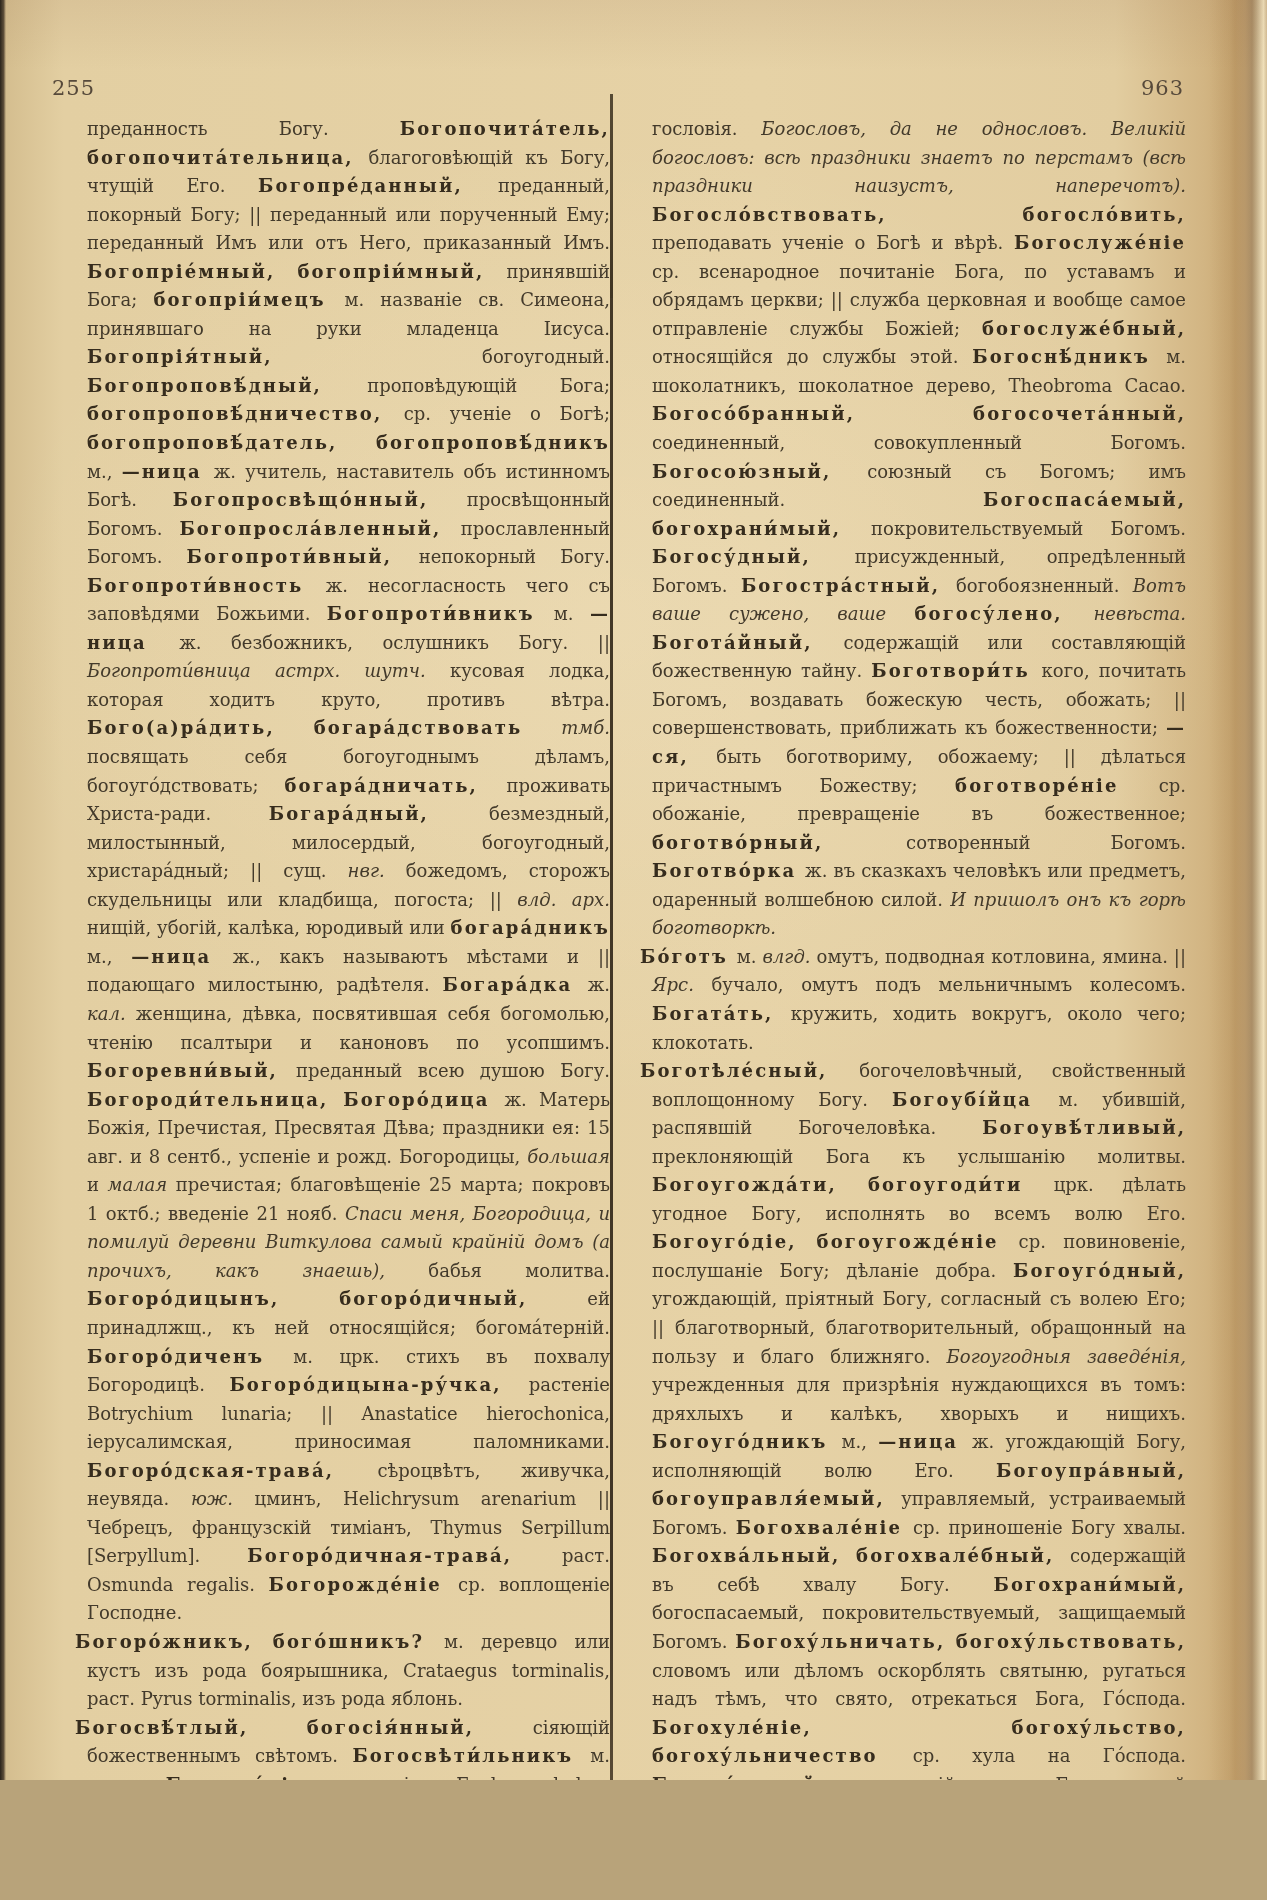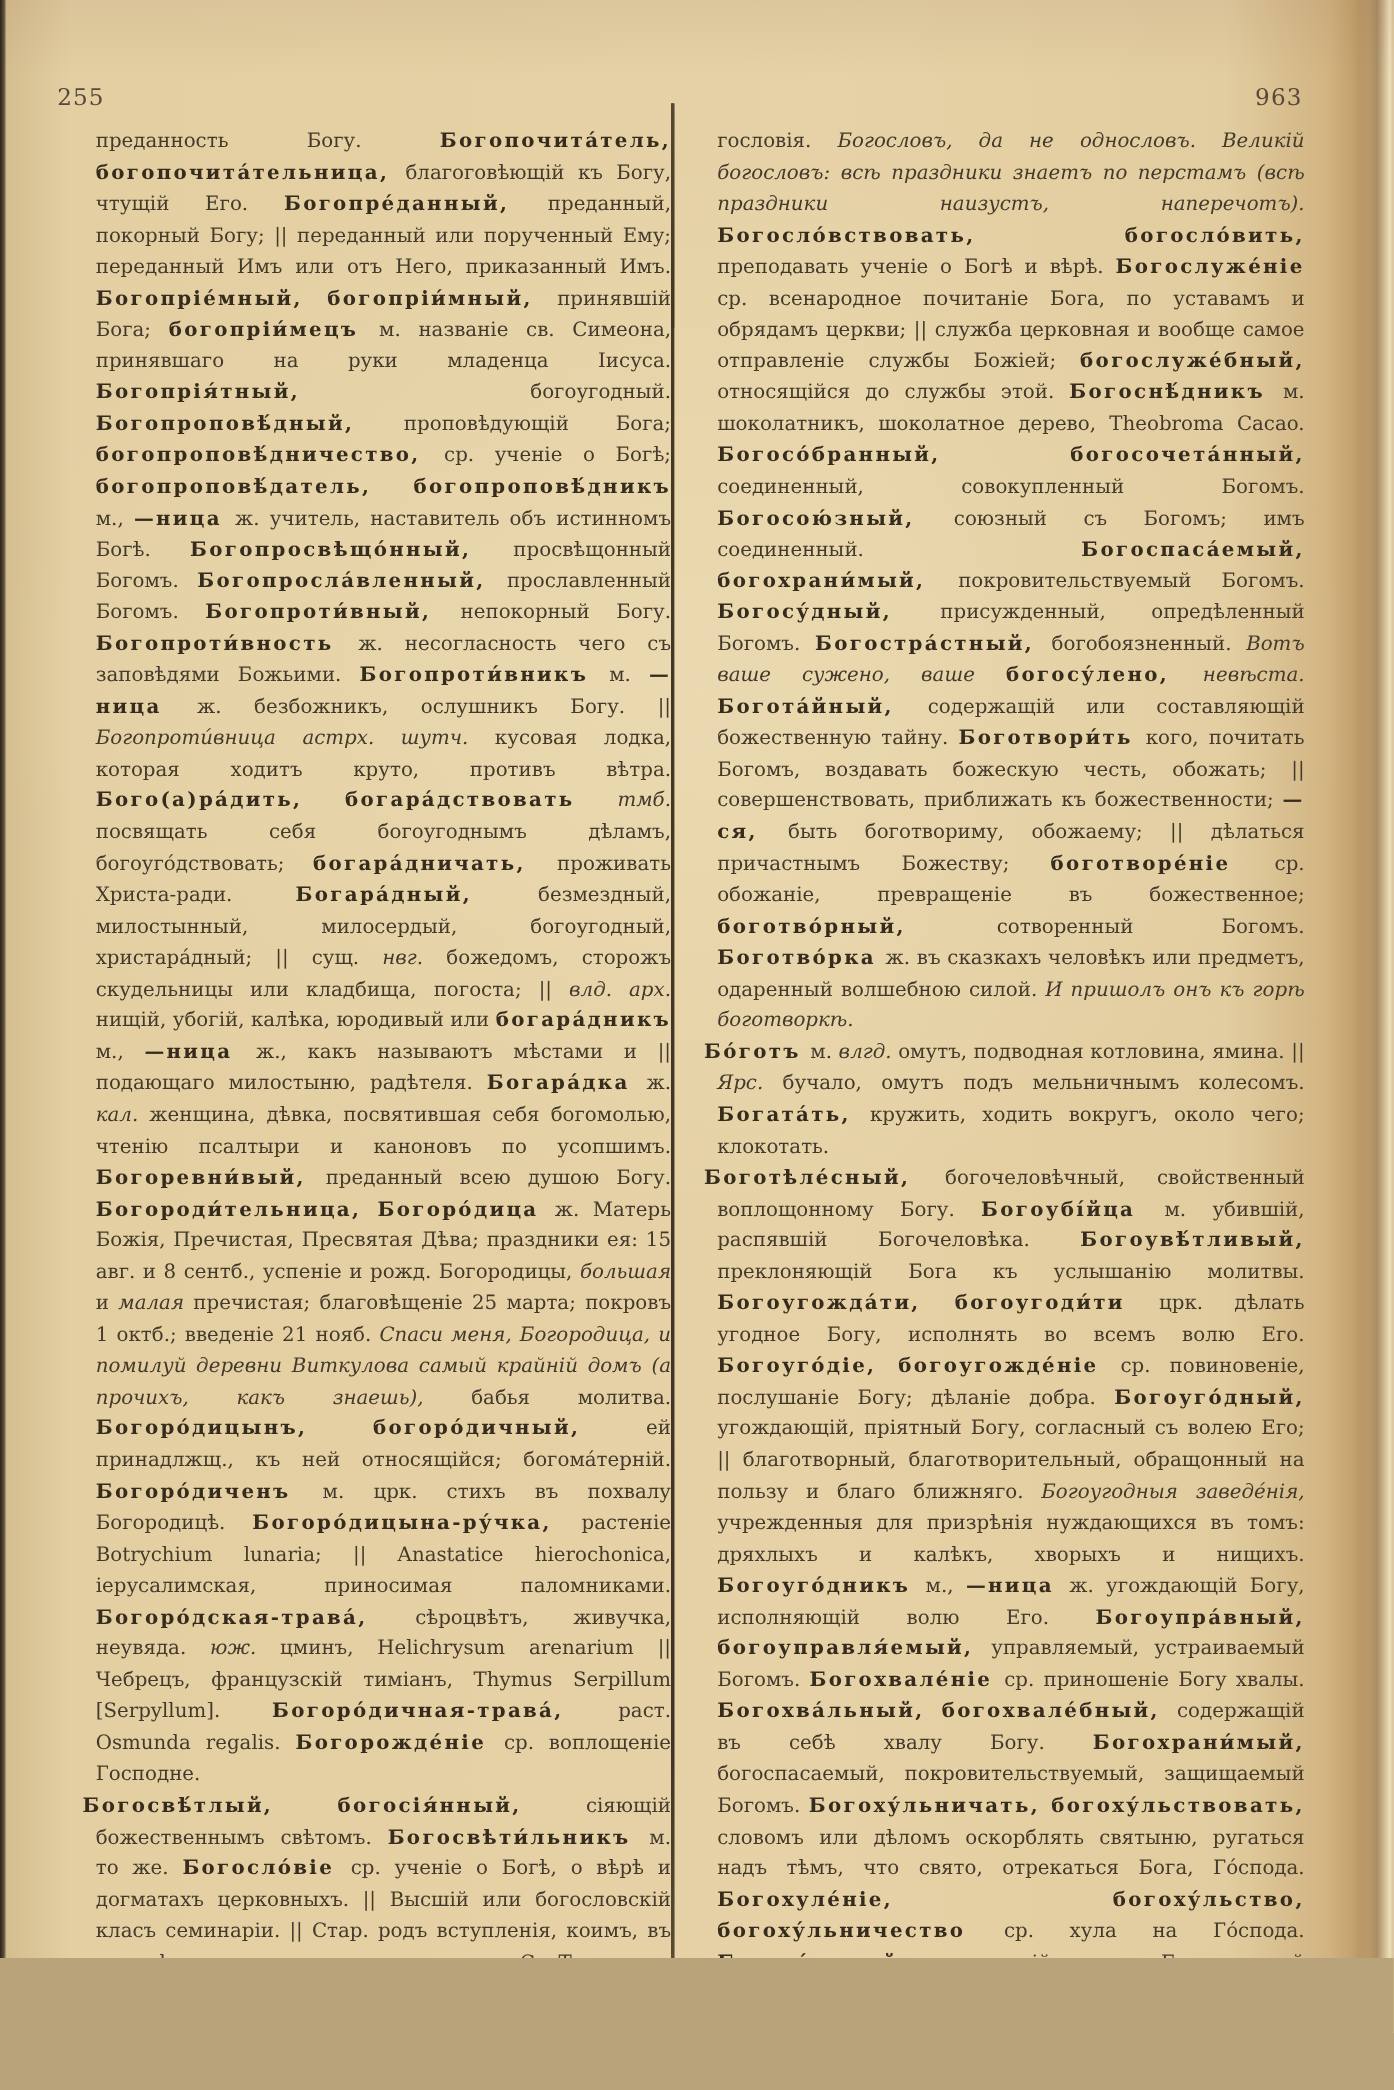--- a/index.html
+++ b/index.html
@@ -45,20 +45,21 @@
   <div class="edge-left"></div>
   <div class="edge-right"></div>
 
   <div class="pagenum pagenum-left">255</div>
   <div class="pagenum pagenum-right">963</div>
 
   <div class="divider"></div>
 
   <div class="col col-left">
       <p class="para"><span>преданность Богу. </span><span class="run-b">Богопочита́тель, богопочита́тельница, </span><span>благоговѣющій къ Богу, чтущій Его. </span><span class="run-b">Богопре́данный, </span><span>преданный, покорный Богу; || переданный или порученный Ему; переданный Имъ или отъ Него, приказанный Имъ. </span><span class="run-b">Богопріе́мный, богопріи́мный, </span><span>принявшій Бога; </span><span class="run-b">богопріи́мецъ </span><span>м. названіе св. Симеона, принявшаго на руки младенца Іисуса. </span><span class="run-b">Богопрія́тный, </span><span>богоугодный. </span><span class="run-b">Богопроповѣ́дный, </span><span>проповѣдующій Бога; </span><span class="run-b">богопроповѣ́дничество, </span><span>ср. ученіе о Богѣ; </span><span class="run-b">богопроповѣ́датель, богопроповѣ́дникъ </span><span>м., </span><span class="run-b">—ница </span><span>ж. учитель, наставитель объ истинномъ Богѣ. </span><span class="run-b">Богопросвѣщо́нный, </span><span>просвѣщонный Богомъ. </span><span class="run-b">Богопросла́вленный, </span><span>прославленный Богомъ. </span><span class="run-b">Богопроти́вный, </span><span>непокорный Богу. </span><span class="run-b">Богопроти́вность </span><span>ж. несогласность чего съ заповѣдями Божьими. </span><span class="run-b">Богопроти́вникъ </span><span>м. </span><span class="run-b">—ница </span><span>ж. безбожникъ, ослушникъ Богу. || </span><span class="run-i">Богопроти́вница астрх. шутч. </span><span>кусовая лодка, которая ходитъ круто, противъ вѣтра. </span><span class="run-b">Бого(а)ра́дить, богара́дствовать </span><span class="run-i">тмб. </span><span>посвящать себя богоугоднымъ дѣламъ, богоуго́дствовать; </span><span class="run-b">богара́дничать, </span><span>проживать Христа-ради. </span><span class="run-b">Богара́дный, </span><span>безмездный, милостынный, милосердый, богоугодный, христара́дный; || сущ. </span><span class="run-i">нвг. </span><span>божедомъ, сторожъ скудельницы или кладбища, погоста; || </span><span class="run-i">влд. арх. </span><span>нищій, убогій, калѣка, юродивый или </span><span class="run-b">богара́дникъ </span><span>м., </span><span class="run-b">—ница </span><span>ж., какъ называютъ мѣстами и || подающаго милостыню, радѣтеля. </span><span class="run-b">Богара́дка </span><span>ж. </span><span class="run-i">кал. </span><span>женщина, дѣвка, посвятившая себя богомолью, чтенію псалтыри и каноновъ по усопшимъ. </span><span class="run-b">Богоревни́вый, </span><span>преданный всею душою Богу. </span><span class="run-b">Богороди́тельница, Богоро́дица </span><span>ж. Матерь Божія, Пречистая, Пресвятая Дѣва; праздники ея: 15 авг. и 8 сентб., успеніе и рожд. Богородицы, </span><span class="run-i">большая </span><span>и </span><span class="run-i">малая </span><span>пречистая; благовѣщеніе 25 марта; покровъ 1 октб.; введеніе 21 нояб. </span><span class="run-i">Спаси меня, Богородица, и помилуй деревни Виткулова самый крайній домъ (а прочихъ, какъ знаешь), </span><span>бабья молитва. </span><span class="run-b">Богоро́дицынъ, богоро́дичный, </span><span>ей принадлжщ., къ ней относящійся; богома́терній. </span><span class="run-b">Богоро́диченъ </span><span>м. црк. стихъ въ похвалу Богородицѣ. </span><span class="run-b">Богоро́дицына-ру́чка, </span><span>растеніе Botrychium lunaria; || Anastatice hierochonica, іерусалимская, приносимая паломниками. </span><span class="run-b">Богоро́дская-трава́, </span><span>сѣроцвѣтъ, живучка, неувяда. </span><span class="run-i">юж. </span><span>цминъ, Helichrysum arenarium || Чебрецъ, французскій тиміанъ, Thymus Serpillum [Serpyllum]. </span><span class="run-b">Богоро́дичная-трава́, </span><span>раст. Osmunda regalis. </span><span class="run-b">Богорожде́ніе </span><span>ср. воплощеніе Господне.</span></p>
+      <p class="para entry"><span class="run-b">Богоро́жникъ, бого́шникъ? </span><span>м. деревцо или кустъ изъ рода боярышника, Crataegus torminalis, раст. Pyrus torminalis, изъ рода яблонь.</span></p>
       <p class="para entry"><span class="run-b">Богосвѣ́тлый, богосія́нный, </span><span>сіяющій божественнымъ свѣтомъ. </span><span class="run-b">Богосвѣти́льникъ </span><span>м. то же. </span><span class="run-b">Богосло́віе </span><span>ср. ученіе о Богѣ, о вѣрѣ и догматахъ церковныхъ. || Высшій или богословскій класъ семинаріи. || Стар. родъ вступленія, коимъ, въ началѣ царскихъ граматъ, призывалась Св. Троица. </span></p>
     </div>
   <div class="col col-right">
       <p class="para"><span>гословія. </span><span class="run-i">Богословъ, да не однословъ. Великій богословъ: всѣ праздники знаетъ по перстамъ (всѣ праздники наизустъ, наперечотъ). </span><span class="run-b">Богосло́вствовать, богосло́вить, </span><span>преподавать ученіе о Богѣ и вѣрѣ. </span><span class="run-b">Богослуже́ніе </span><span>ср. всенародное почитаніе Бога, по уставамъ и обрядамъ церкви; || служба церковная и вообще самое отправленіе службы Божіей; </span><span class="run-b">богослуже́бный, </span><span>относящійся до службы этой. </span><span class="run-b">Богоснѣ́дникъ </span><span>м. шоколатникъ, шоколатное дерево, Theobroma Cacao. </span><span class="run-b">Богосо́бранный, богосочета́нный, </span><span>соединенный, совокупленный Богомъ. </span><span class="run-b">Богосою́зный, </span><span>союзный съ Богомъ; имъ соединенный. </span><span class="run-b">Богоспаса́емый, богохрани́мый, </span><span>покровительствуемый Богомъ. </span><span class="run-b">Богосу́дный, </span><span>присужденный, опредѣленный Богомъ. </span><span class="run-b">Богостра́стный, </span><span>богобоязненный. </span><span class="run-i">Вотъ ваше сужено, ваше </span><span class="run-b">богосу́лено, </span><span class="run-i">невѣста. </span><span class="run-b">Богота́йный, </span><span>содержащій или составляющій божественную тайну. </span><span class="run-b">Боготвори́ть </span><span>кого, почитать Богомъ, воздавать божескую честь, обожать; || совершенствовать, приближать къ божественности; </span><span class="run-b">—ся, </span><span>быть боготвориму, обожаему; || дѣлаться причастнымъ Божеству; </span><span class="run-b">боготворе́ніе </span><span>ср. обожаніе, превращеніе въ божественное; </span><span class="run-b">боготво́рный, </span><span>сотворенный Богомъ. </span><span class="run-b">Боготво́рка </span><span>ж. въ сказкахъ человѣкъ или предметъ, одаренный волшебною силой. </span><span class="run-i">И пришолъ онъ къ горѣ боготворкѣ.</span></p>
       <p class="para entry"><span class="run-b">Бо́готъ </span><span>м. </span><span class="run-i">влгд. </span><span>омутъ, подводная котловина, ямина. || </span><span class="run-i">Ярс. </span><span>бучало, омутъ подъ мельничнымъ колесомъ. </span><span class="run-b">Богата́ть, </span><span>кружить, ходить вокругъ, около чего; клокотать.</span></p>
       <p class="para entry"><span class="run-b">Боготѣле́сный, </span><span>богочеловѣчный, свойственный воплощонному Богу. </span><span class="run-b">Богоубі́йца </span><span>м. убившій, распявшій Богочеловѣка. </span><span class="run-b">Богоувѣ́тливый, </span><span>преклоняющій Бога къ услышанію молитвы. </span><span class="run-b">Богоугожда́ти, богоугоди́ти </span><span>црк. дѣлать угодное Богу, исполнять во всемъ волю Его. </span><span class="run-b">Богоуго́діе, богоугожде́ніе </span><span>ср. повиновеніе, послушаніе Богу; дѣланіе добра. </span><span class="run-b">Богоуго́дный, </span><span>угождающій, пріятный Богу, согласный съ волею Его; || благотворный, благотворительный, обращонный на пользу и благо ближняго. </span><span class="run-i">Богоугодныя заведе́нія, </span><span>учрежденныя для призрѣнія нуждающихся въ томъ: дряхлыхъ и калѣкъ, хворыхъ и нищихъ. </span><span class="run-b">Богоуго́дникъ </span><span>м., </span><span class="run-b">—ница </span><span>ж. угождающій Богу, исполняющій волю Его. </span><span class="run-b">Богоупра́вный, богоуправля́емый, </span><span>управляемый, устраиваемый Богомъ. </span><span class="run-b">Богохвале́ніе </span><span>ср. приношеніе Богу хвалы. </span><span class="run-b">Богохва́льный, богохвале́бный, </span><span>содержащій въ себѣ хвалу Богу. </span><span class="run-b">Богохрани́мый, </span><span>богоспасаемый, покровительствуемый, защищаемый Богомъ. </span><span class="run-b">Богоху́льничать, богоху́льствовать, </span><span>словомъ или дѣломъ оскорблять святыню, ругаться надъ тѣмъ, что свято, отрекаться Бога, Го́спода. </span><span class="run-b">Богохуле́ніе, богоху́льство, богоху́льничество </span><span>ср. хула на Го́спода. </span><span class="run-b">Богоху́льный, </span><span>содержащій хулу на Бога; къ ней относящійся. </span><span class="run-b">Богоху́льникъ </span><span>м., </span><span class="run-b">—ница </span><span>ж. произносящій хулу на Бога. </span></p>
     </div>
 </div>
 
 </body></html>

